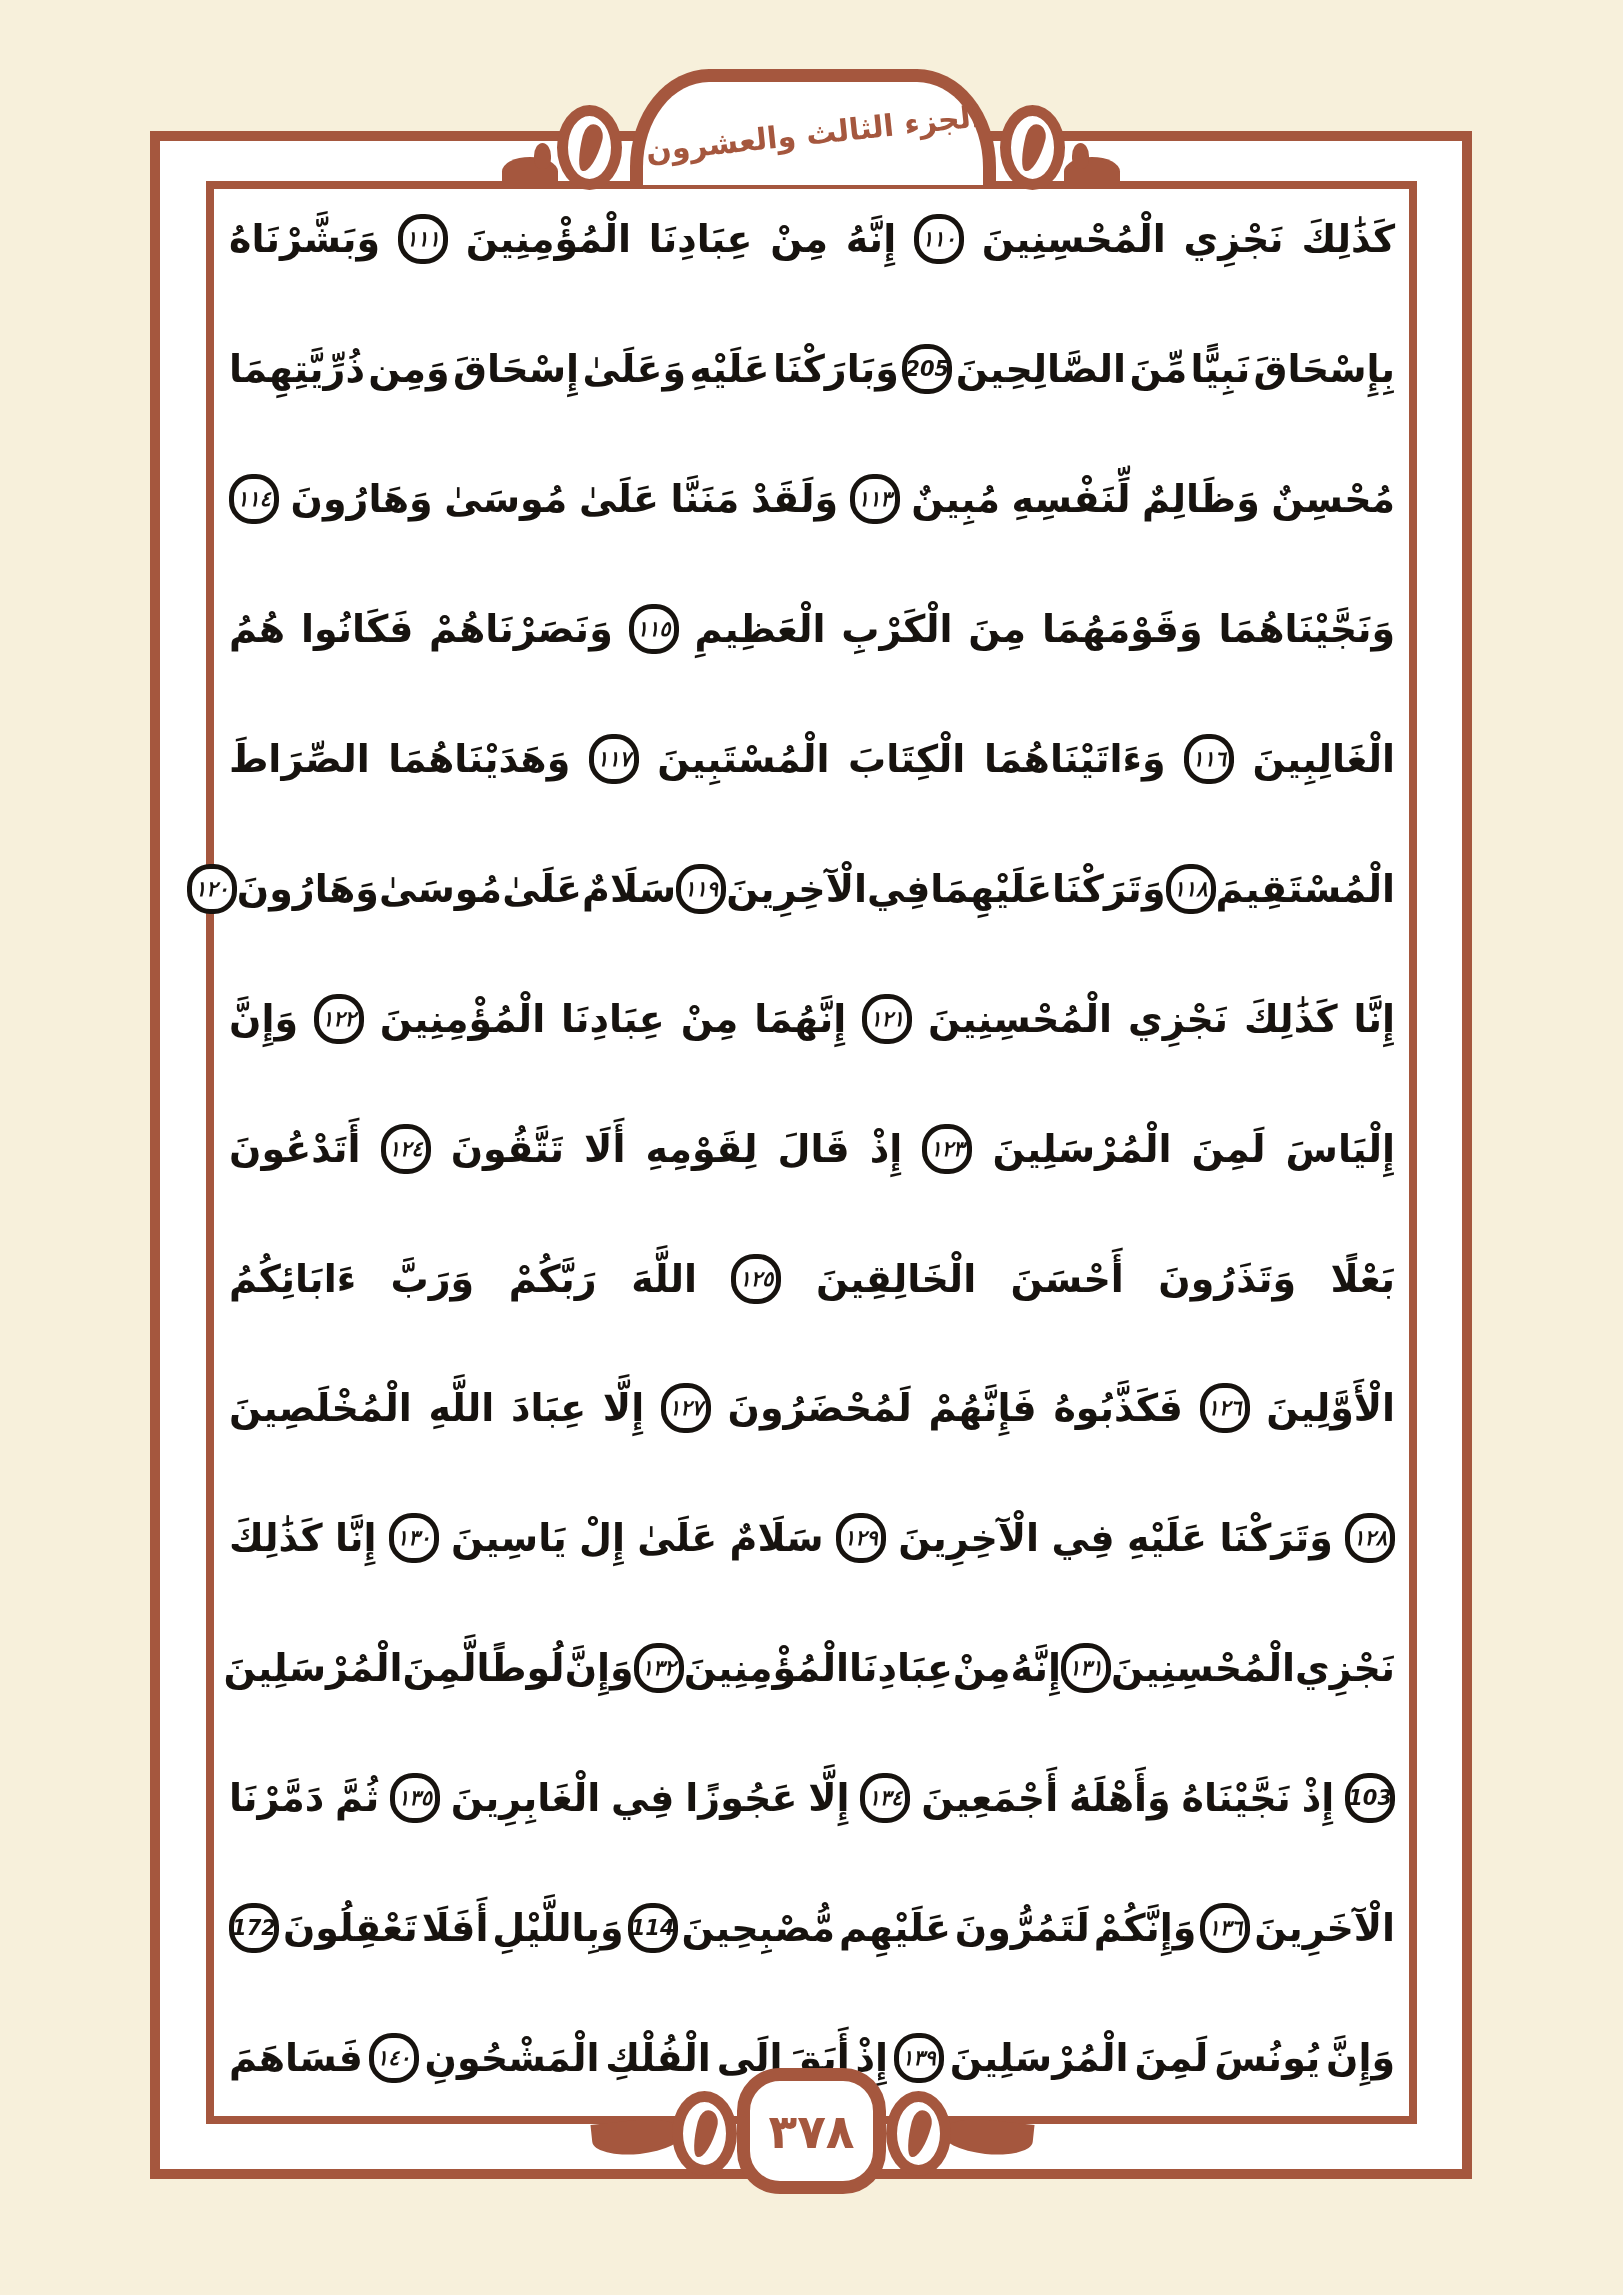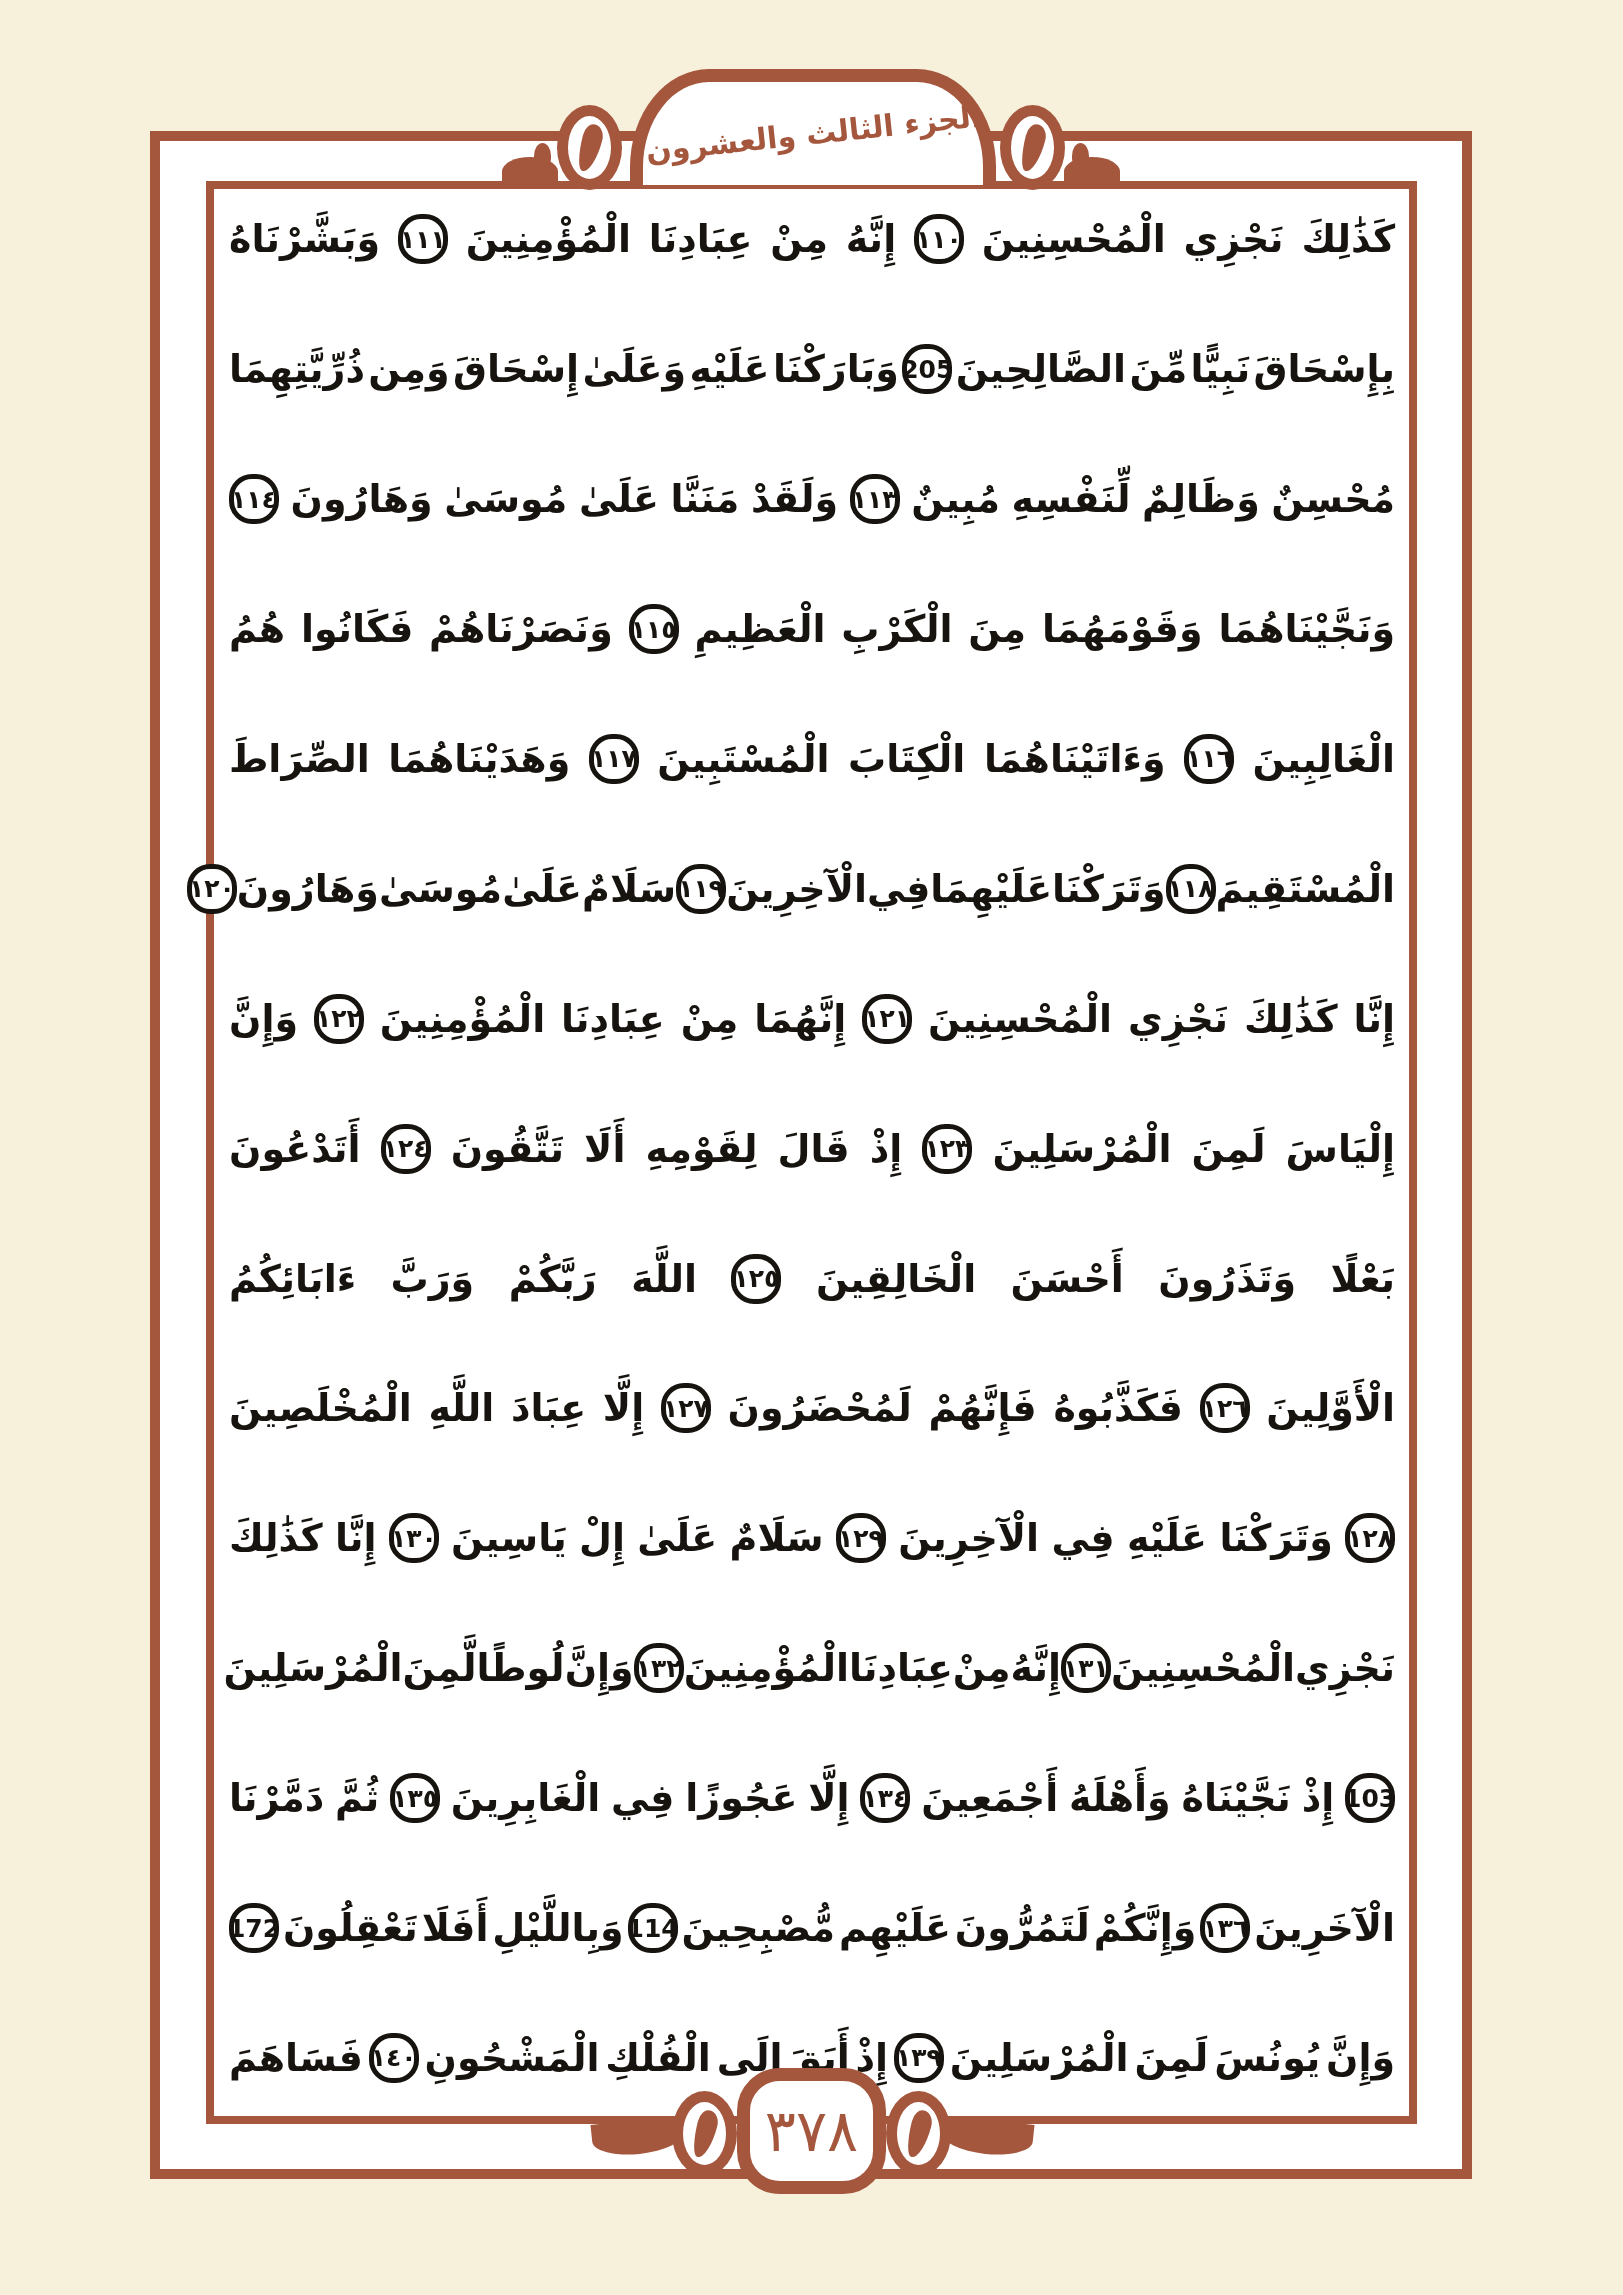--- a/index.html
+++ b/index.html
@@ -57,37 +57,37 @@
     position:absolute;width:92px;height:34px;background:var(--brown);
     border-radius:0 70% 70% 70%;z-index:2;
   }
   
   .ftr-cartouche{
     position:absolute;left:737px;top:2068px;width:149px;height:126px;
     border:13px solid var(--brown);border-radius:43px;
     background:var(--paper);z-index:4;
     display:flex;align-items:center;justify-content:center;
   }
-  .page-number{color:var(--brown);font-size:58px;font-weight:normal;direction:rtl;}
+  .page-number{color:var(--brown);font-size:47px;font-weight:bold;direction:rtl;}
   
   .text-area{
     position:absolute;left:225px;top:196px;width:1174px;height:1913px;
     display:flex;flex-direction:column;justify-content:space-between;
     padding:18.3px 3.9px 26px 3.9px;z-index:2;
   }
   .qline{
     display:flex;direction:rtl;justify-content:space-between;align-items:center;
     color:var(--ink);font-size:38px;font-weight:bold;white-space:nowrap;
   }
   .qline .w{flex:0 0 auto;}
   .ayah{
     flex:0 0 auto;width:50px;height:50px;border:5.2px solid var(--ink);
     border-radius:46%;background:var(--paper);
     display:flex;align-items:center;justify-content:center;
-    font-size:25px;font-weight:bold;color:var(--ink);
+    font-size:21px;font-weight:bold;color:var(--ink);font-style:italic;
   }
 </style>
 </head>
 <body>
 
 <div class="outer-frame"></div>
 <div class="inner-frame"></div>
 
 <div class="hdr-arch">
   <div class="hdr-title">الجزء الثالث والعشرون</div>

